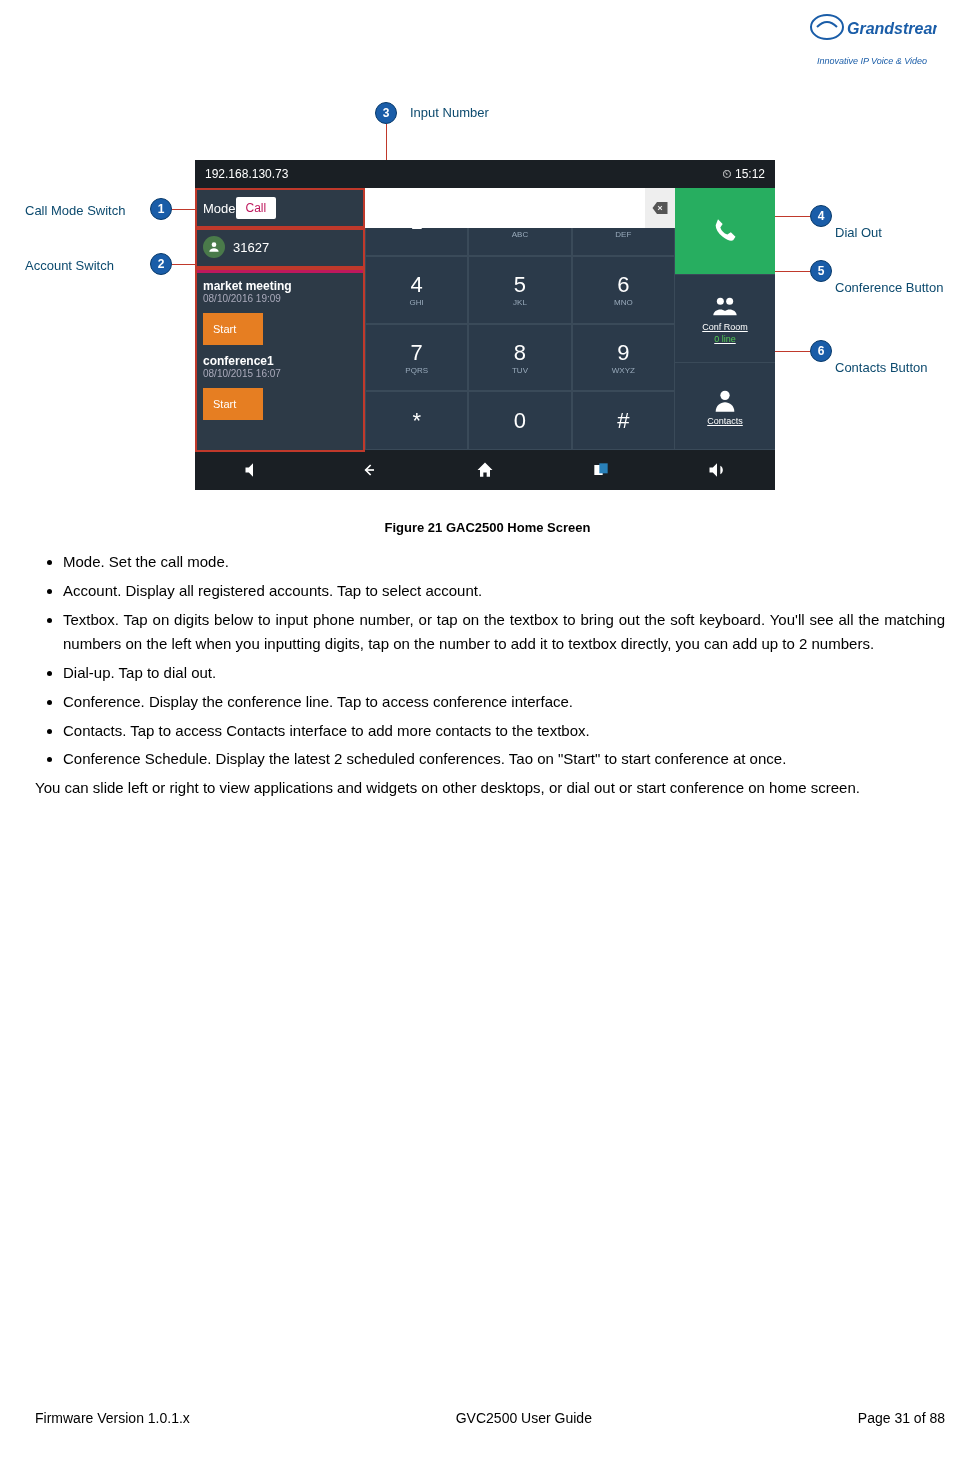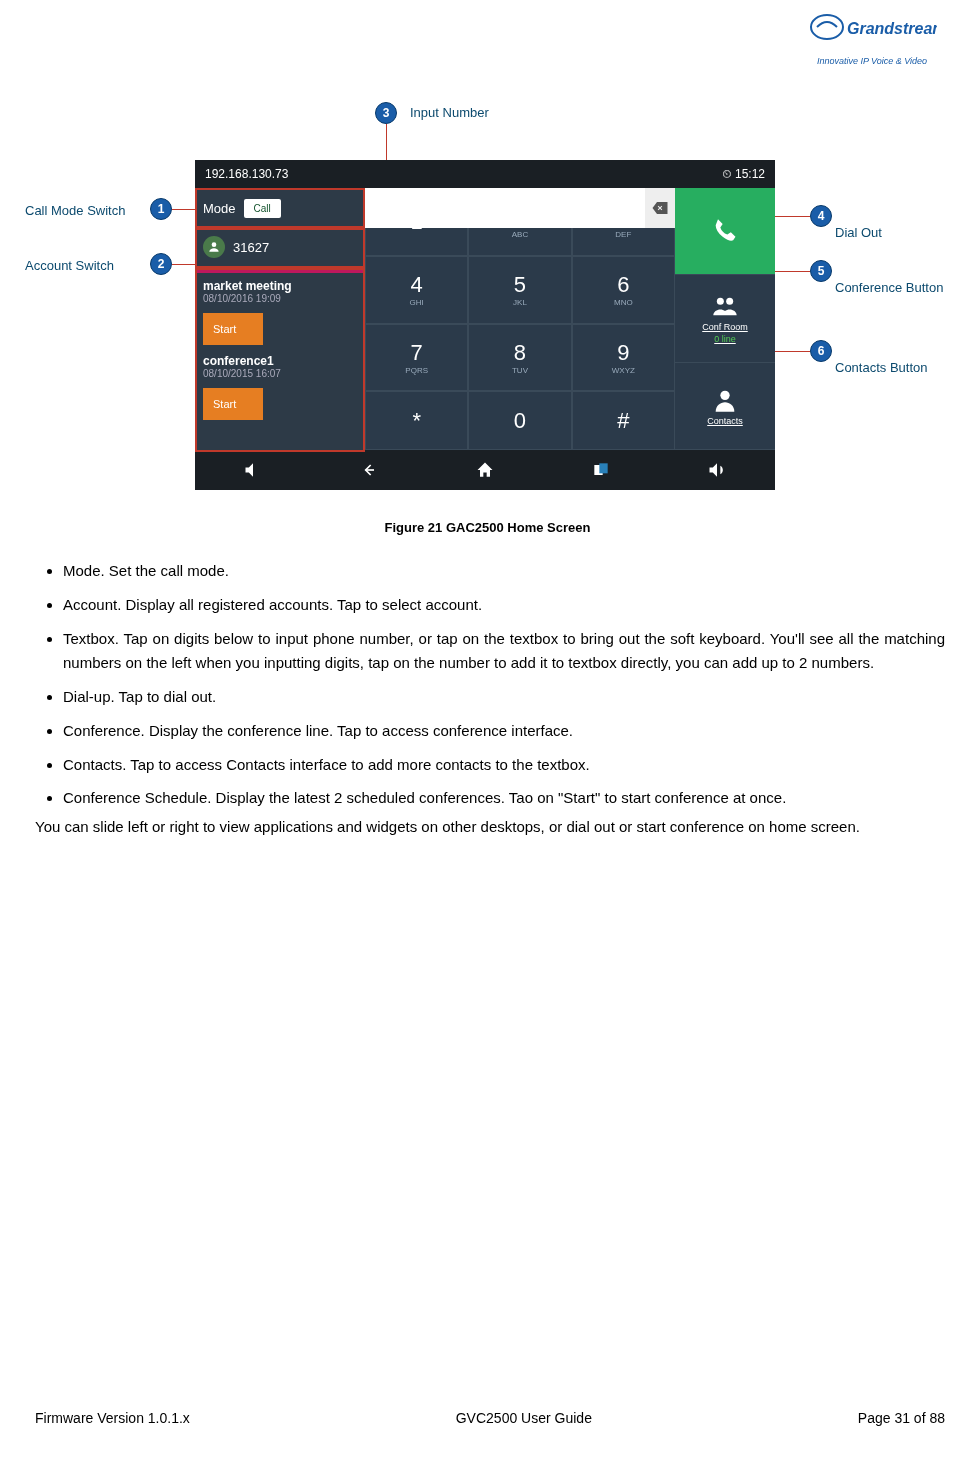--- a/index.html
+++ b/index.html
@@ -73,22 +73,22 @@
     height: 28px;
     background: #1a1f24;
     display: flex;
     align-items: center;
     justify-content: space-between;
     padding: 0 10px;
     font-size: 12px;
   }
   .ss-main { flex: 1; display: flex; }
   .ss-left { width: 170px; background: #2d3a47; display: flex; flex-direction: column; }
-  .ss-mode { height: 40px; display:flex; align-items:center; gap:8px; padding:16px 8px; background:#2d3a47;}
-  .ss-mode-btn { background:#fff; color:#14532d; padding:4px 10px; border-radius:2px; font-size:10px;}
+  .ss-mode { height: 40px; display:flex; align-items:center; padding:16px 8px; background:#2d3a47;}
+  .ss-mode-btn { background:#fff; color:#be185d; padding:4px 10px; border-radius:2px; font-size:12px;}
   .ss-account { display:flex; align-items:center; gap:8px; padding:8px; border-bottom:7px solid #be185d;}
   .ss-account .circ { width:22px;height:22px;border-radius:50%;background:#4a7a4a;display:flex;align-items:center;justify-content:center;}
   .ss-sched { padding:6px 8px; }
   .ss-sched .title { font-size:12px; font-weight:bold;}
   .ss-sched .date { font-size:10px; color:#aab;}
   .ss-start { background:#e67e22; color:#fff; padding:10px 10px; font-size:11px; margin:3px 8px; width:60px; }
   .red-box { border:2px solid #c0392b; position:absolute; }
   .ss-keypad { flex:1; display:grid; grid-template-columns:repeat(3,1fr); }
   .key { border:1px solid #3a4a59; display:flex; flex-direction:column; align-items:center; justify-content:center;}
   .key .n { font-size:22px;}
@@ -111,21 +111,21 @@
   }
   .content {
     position: absolute;
     top: 550px;
     left: 35px;
     width: 910px;
     font-size: 15px;
     line-height: 1.65;
   }
   .content ul { list-style: disc; margin-left: 28px; }
-  .content li { margin-bottom: 4px; text-align: justify; margin-top: 9px; }
+  .content li { margin-bottom: 4px; text-align: justify; }
   .content p { text-align: justify; }
   .footer {
     position: absolute;
     bottom: 40px;
     left: 35px;
     width: 910px;
     display: flex;
     justify-content: space-between;
     font-size: 14px;
   }

